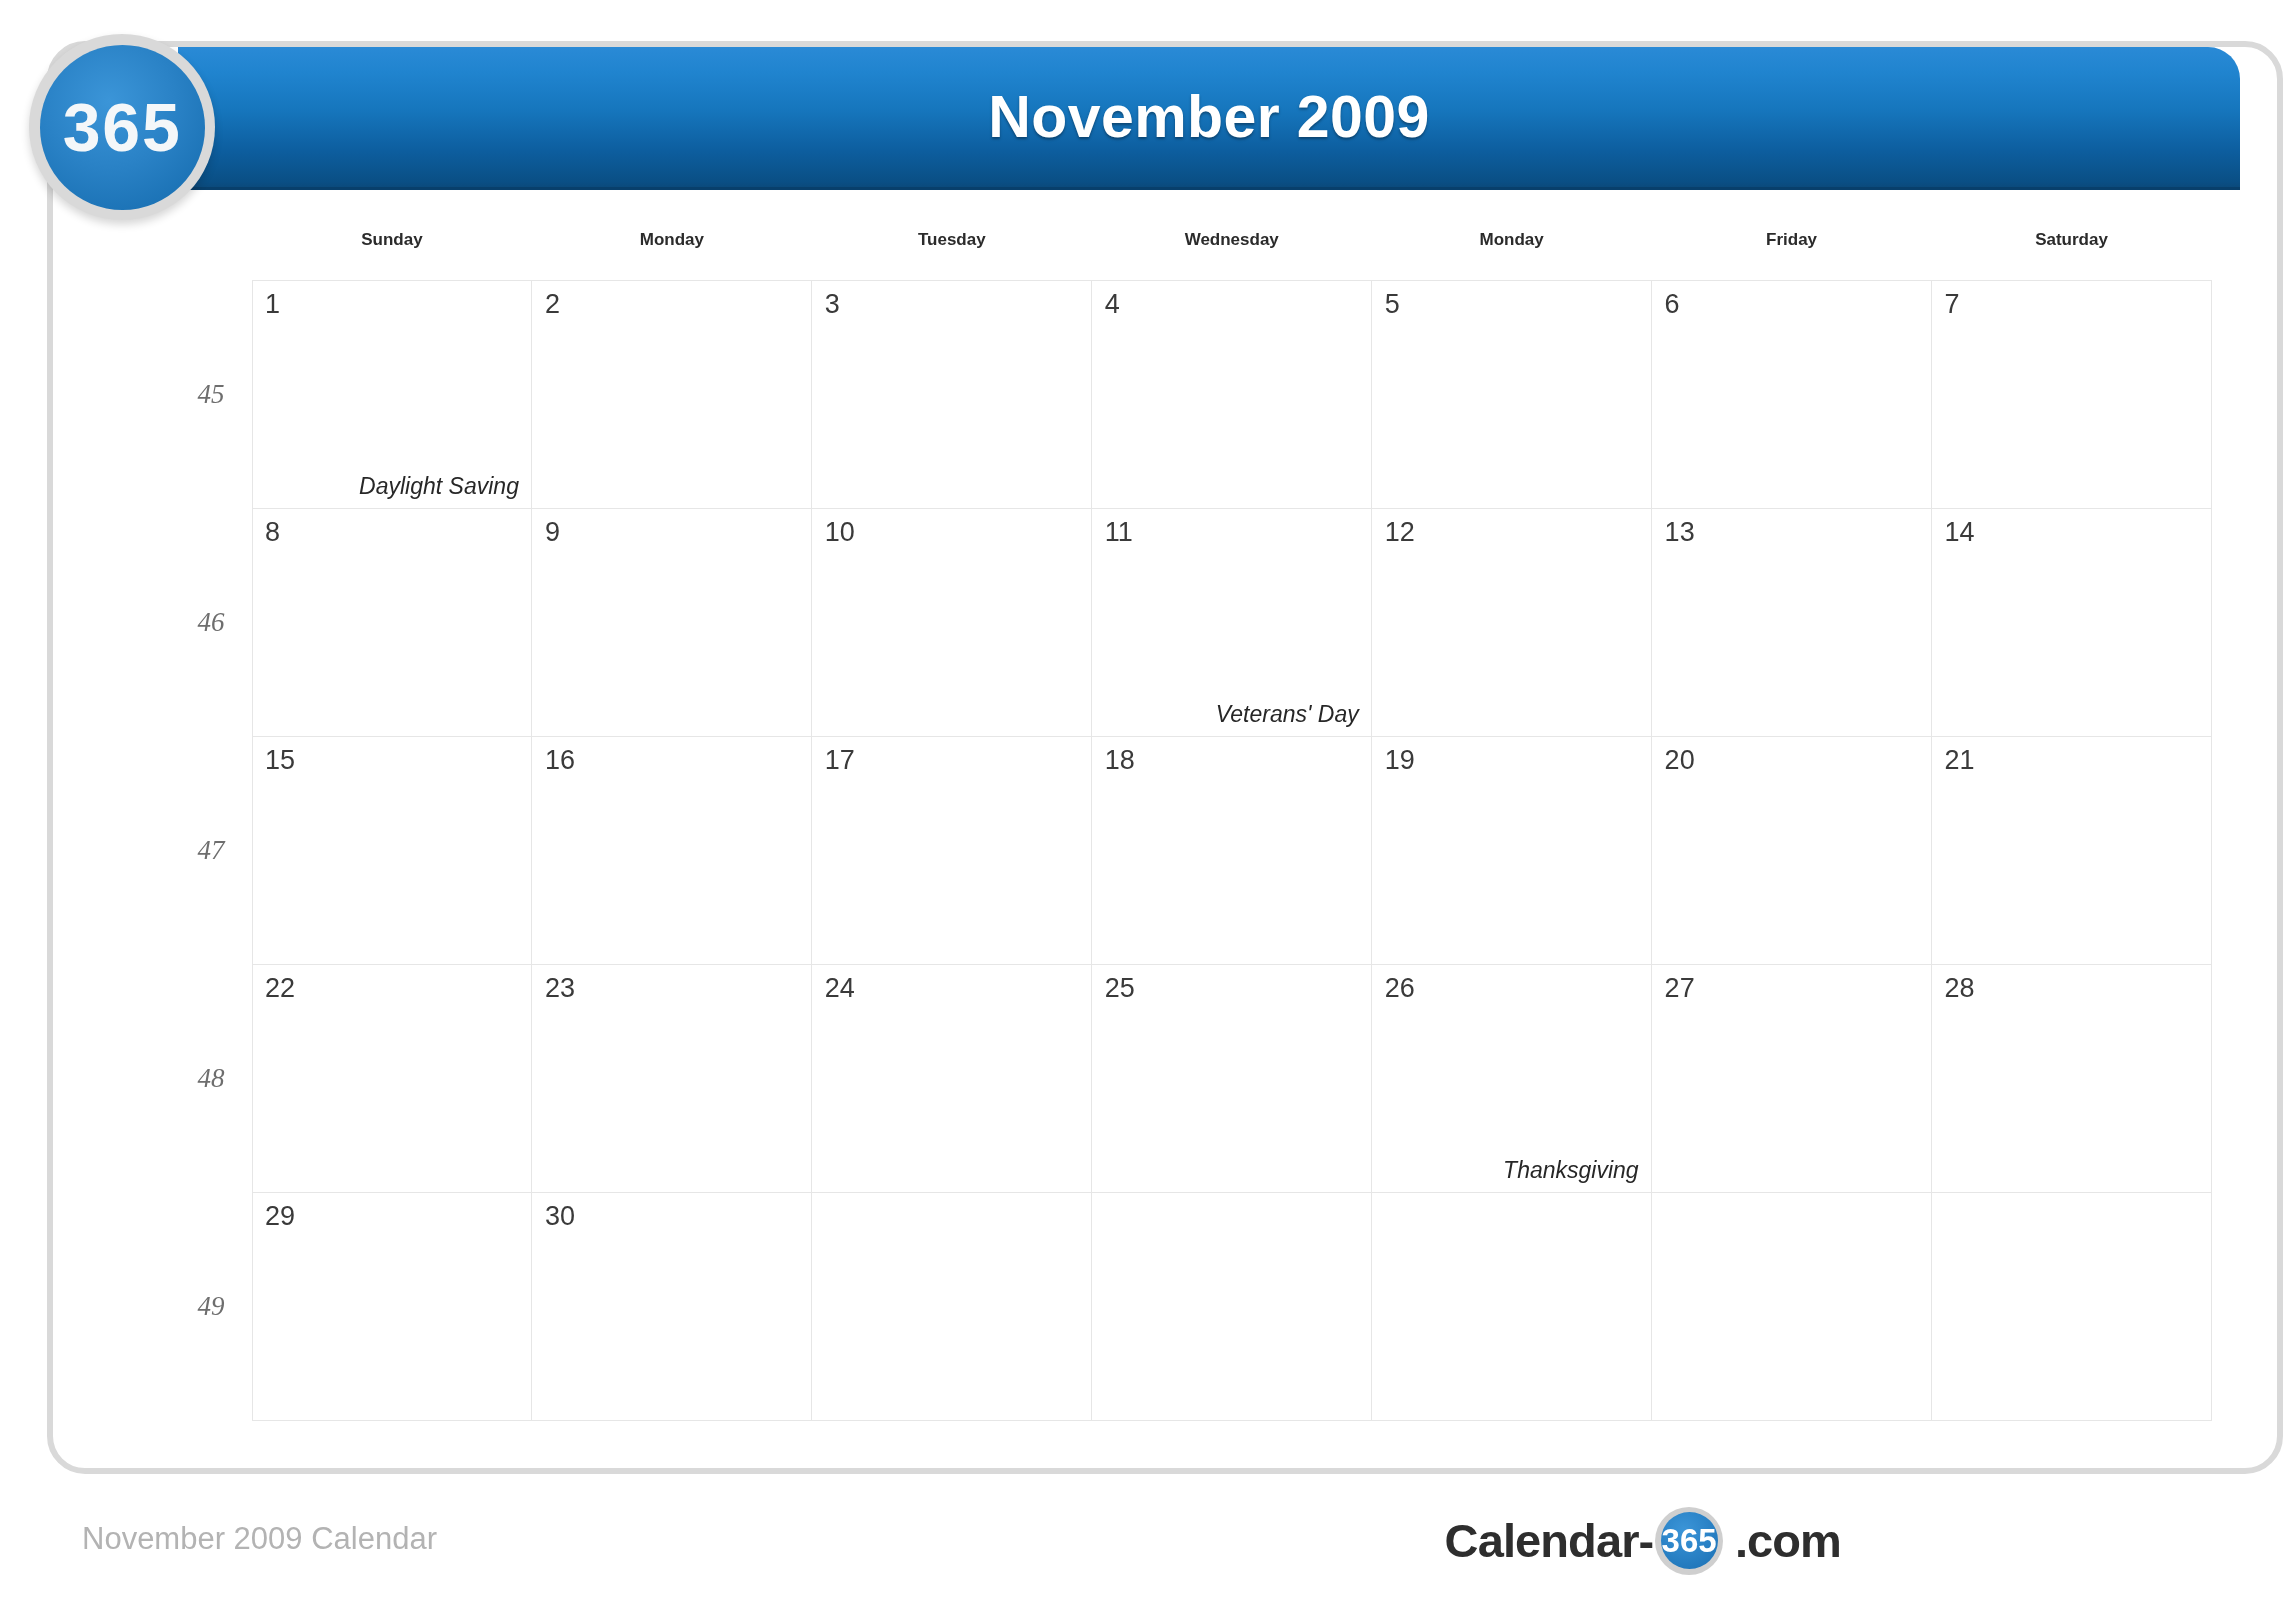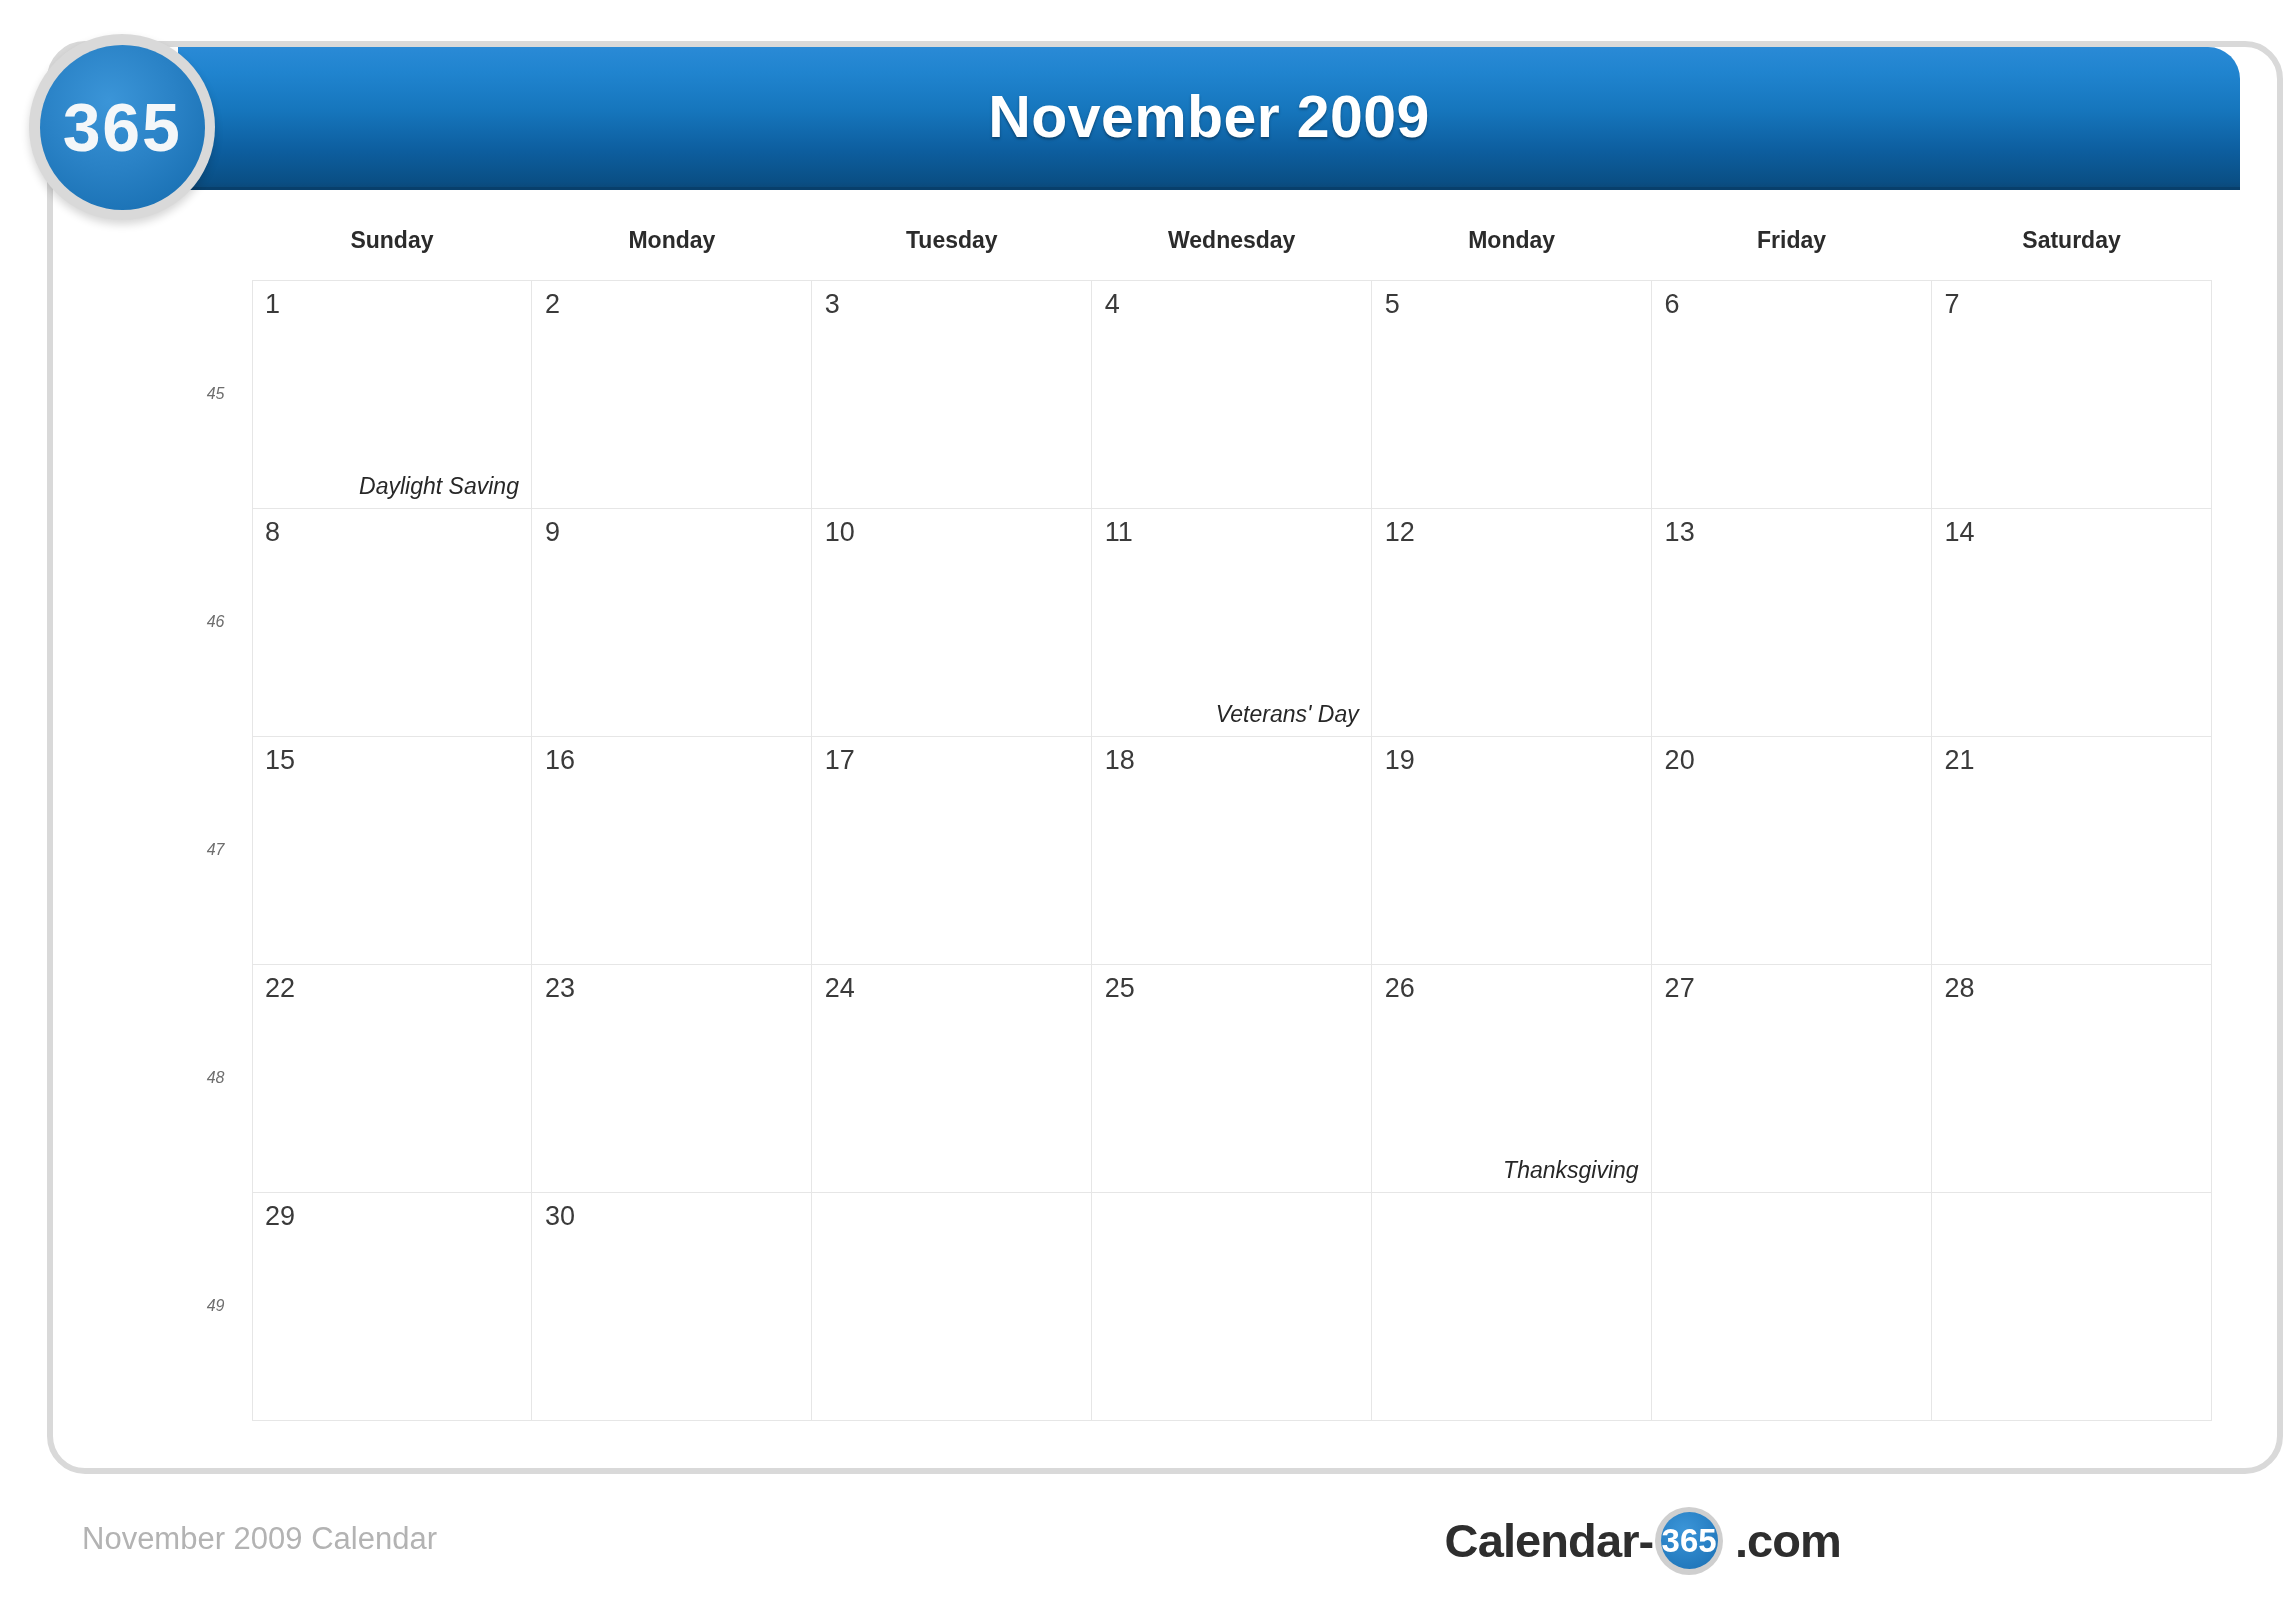--- a/index.html
+++ b/index.html
@@ -125,45 +125,45 @@
   table#calendar-table {
     position: absolute;
     left: 97px;
     top: 23px;
     width: 2062px;
     border-collapse: collapse;
     table-layout: fixed;
   }
   #calendar-table th.dow {
     height: 54px;
-    font-size: 23px;
+    font-size: 17px;
     font-weight: bold;
     color: #2b2b2b;
     text-align: center;
     padding: 0 0 12.5px 0;
     border: none;
     background: transparent;
     font-family: "Liberation Sans", sans-serif;
   }
   #calendar-table th.wk-head {
     width: 100px;
     border: none;
     background: transparent;
   }
   #calendar-table td.wk {
     width: 100px;
     border: none;
     background: transparent;
     text-align: right;
     padding-right: 27px;
-    font-size: 16px;
+    font-size: 27px;
     font-style: italic;
     color: #6e6e6e;
     vertical-align: middle;
-    font-family: Liberation Sans, sans-serif;
+    font-family: Liberation Serif, serif;
   }
   #calendar-table td.day {
     width: 280px;
     height: 227px;
     vertical-align: top;
     border-right: 1.8px solid #e6e6e6;
     border-bottom: 1.8px solid #e6e6e6;
     position: relative;
     padding: 0;
     background: #ffffff;

